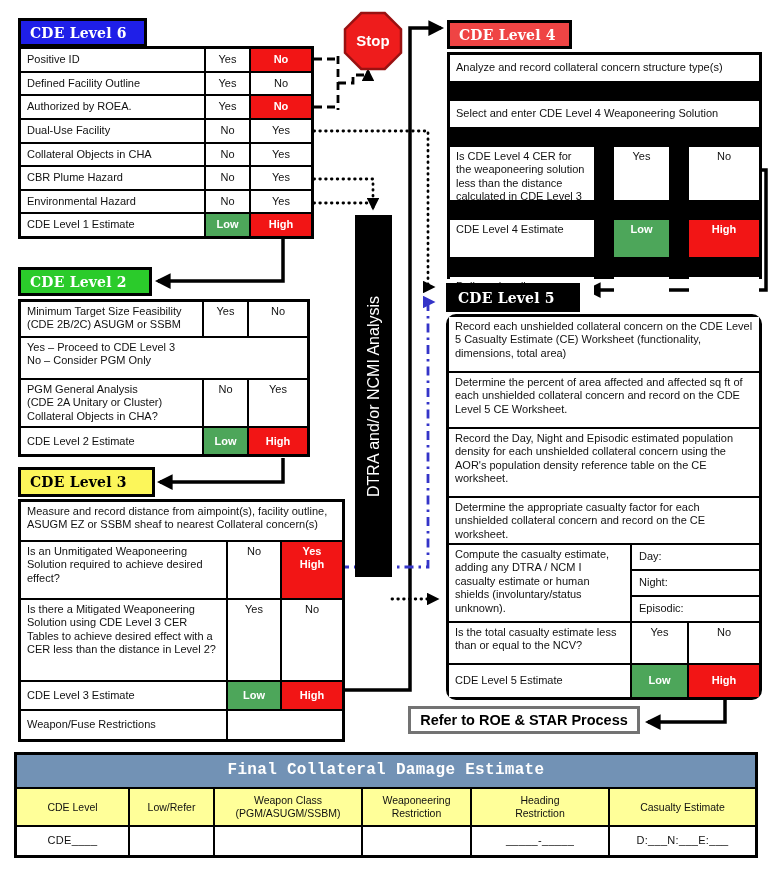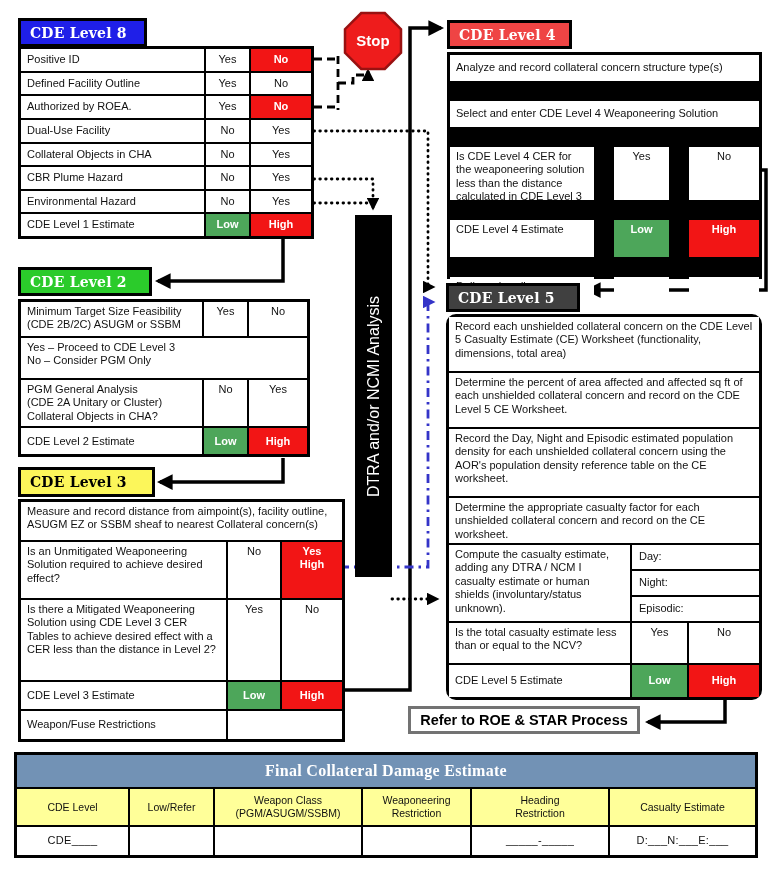--- a/index.html
+++ b/index.html
@@ -34,21 +34,21 @@
                font-size:16px; white-space:nowrap; }
 
   .stopwrap { position:absolute; left:343px; top:11px; width:60px; height:60px; z-index:2; }
   .stopwrap text { font:bold 15px "Liberation Sans", sans-serif; fill:#fff; }
 
   .roe { position:absolute; left:408px; top:706px; width:232px; height:28px; z-index:3;
          border:3px solid #737373; box-sizing:border-box; background:#fff;
          display:flex; align-items:center; justify-content:center;
          font-size:14.5px; font-weight:bold; color:#000; }
 
-  .ft-title { background:#7292B5; color:#fff; font-family:Liberation Serif, serif;
+  .ft-title { background:#7292B5; color:#fff; font-family:Liberation Mono, monospace;
               font-weight:bold; font-size:16px; letter-spacing:.3px; }
   .yc { background:#FFFF99; font-size:10.5px; }
   .dc { font-size:11px; letter-spacing:.3px; }
 </style>
 </head>
 <body>
 
 <div class="canvas">
 
   <svg class="wires" width="772" height="877">
@@ -84,21 +84,21 @@
     <svg width="60" height="60">
       <polygon points="18.2,2 41.8,2 58,18.2 58,41.8 41.8,58 18.2,58 2,41.8 2,18.2" fill="#EE1C1C" stroke="#991111" stroke-width="2.5"></polygon>
       <text x="30" y="35" text-anchor="middle">Stop</text>
     </svg>
   </div>
 
   <div class="dtra">
     <span>DTRA and/or NCMI Analysis</span>
   </div>
 
-  <div class="hdr" style="left:18px;top:18px;width:129px;height:29px;background:#1F1FE8;">CDE Level 8</div>
+  <div class="hdr" style="left:18px;top:18px;width:129px;height:29px;background:#1F1FE8;">CDE Level 6</div>
   <div class="tbl" style="left:18px;top:46px;width:296px;height:193px;grid-template-columns:1fr 43px 60px;grid-template-rows:repeat(8,1fr);">
     <div class="cell vc">Positive ID</div>
     <div class="cell vc ctr">Yes</div>
     <div class="cell vc ctr hi">No</div>
     <div class="cell vc">Defined Facility Outline</div>
     <div class="cell vc ctr">Yes</div>
     <div class="cell vc ctr">No</div>
     <div class="cell vc">Authorized by ROEA.</div>
     <div class="cell vc ctr">Yes</div>
     <div class="cell vc ctr hi">No</div>
@@ -165,21 +165,21 @@
     <div class="cell ctr lo">Low</div>
     <div class="cell ctr hi">High</div>
     <div class="cell">Delivery heading restrictions</div>
     <div class="cell"></div>
     <div class="cell"></div>
     <div class="cell">Other mitigation techniques</div>
     <div class="cell"></div>
     <div class="cell"></div>
   </div>
 
-  <div class="hdr" style="left:446px;top:283px;width:134px;height:29px;background:#404040;">CDE Level 5</div>
+  <div class="hdr" style="left:446px;top:283px;width:134px;height:29px;background:#000000;">CDE Level 5</div>
   <div class="tbl" style="left:446px;top:314px;width:316px;height:386px;grid-template-columns:1fr 55px 70px;grid-template-rows:54px 54px 67px 45px 24px 24px 24px 40px 1fr;border-radius:10px;">
     <div class="cell span3">Record each unshielded collateral concern on the CDE Level 5 Casualty Estimate (CE) Worksheet (functionality, dimensions, total area)</div>
     <div class="cell span3">Determine the percent of area affected and affected sq ft of each unshielded collateral concern and record on the CDE Level 5 CE Worksheet.</div>
     <div class="cell span3">Record the Day, Night and Episodic estimated population density for each unshielded collateral concern using the AOR's population density reference table on the CE worksheet.</div>
     <div class="cell span3">Determine the appropriate casualty factor for each unshielded collateral concern and record on the CE worksheet.</div>
     <div class="cell" style="grid-row:5 / 8;grid-column:1;">Compute the casualty estimate, adding any DTRA / NCM I casualty estimate or human shields (involuntary/status unknown).</div>
     <div class="cell vc span2">Day:</div>
     <div class="cell vc span2">Night:</div>
     <div class="cell vc span2">Episodic:</div>
     <div class="cell">Is the total casualty estimate less than or equal to the NCV?</div>

